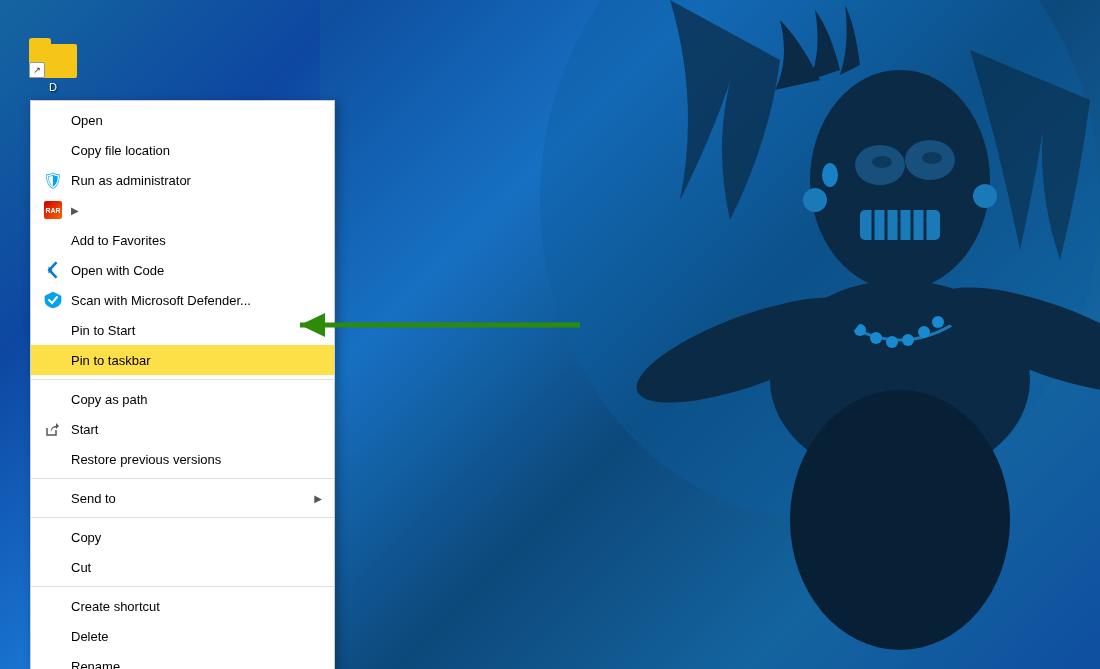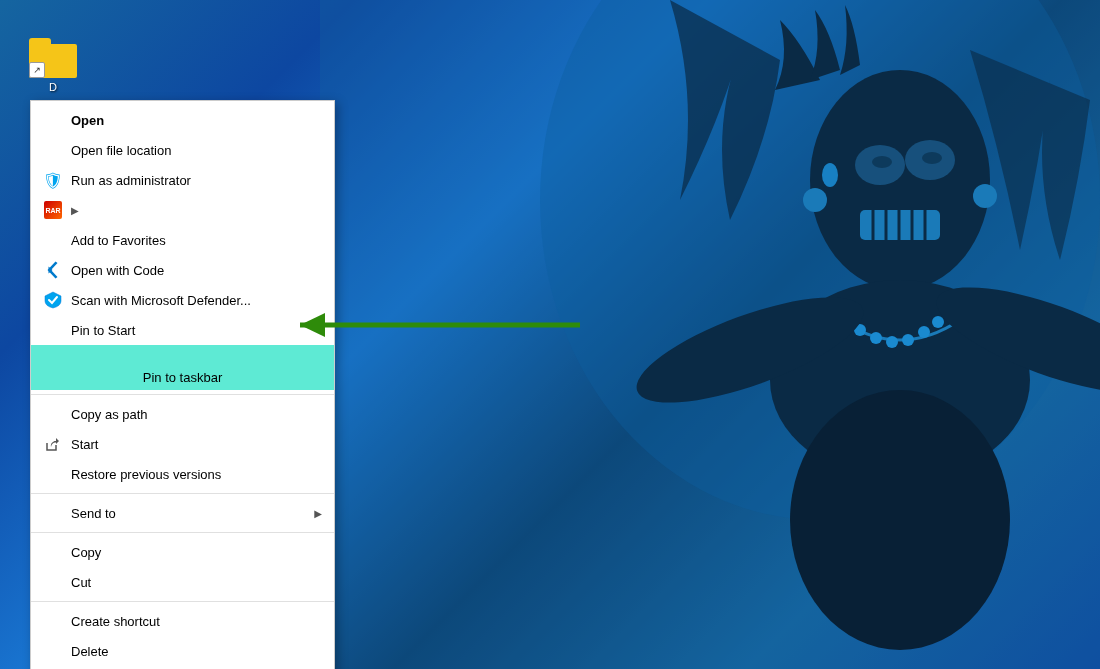--- a/index.html
+++ b/index.html
@@ -110,27 +110,26 @@
       align-items: center;
       padding: 5px 12px 5px 12px;
       cursor: pointer;
       color: #000;
       position: relative;
       min-height: 26px;
       white-space: nowrap;
     }
 
     .menu-item.highlighted {
-      background: #5eead4;
+      background: #fde047;
       color: #000;
-      flex-direction: column;
     }
 
     .menu-item.bold-label .item-label {
-      font-weight: bold;
+      font-weight: normal;
     }
 
     .menu-separator {
       height: 1px;
       background: #e0e0e0;
       margin: 4px 0;
     }
 
     .item-icon {
       width: 20px;
@@ -250,21 +249,21 @@
 
 <div class="context-menu">
 
   <div class="menu-item bold-label">
     <div class="item-icon"></div>
     <span class="item-label">Open</span>
   </div>
 
   <div class="menu-item">
     <div class="item-icon"></div>
-    <span class="item-label">Open file location</span>
+    <span class="item-label">Copy file location</span>
   </div>
 
   <div class="menu-item">
     <div class="item-icon icon-defender">🛡</div>
     <span class="item-label">Run as administrator</span>
   </div>
 
   <div class="menu-item">
     <div class="item-icon">
       <div style="width:18px;height:18px;background:linear-gradient(135deg,#cc0000,#ff6600);border-radius:2px;display:flex;align-items:center;justify-content:center;color:white;font-size:7px;font-weight:bold;">RAR</div>

